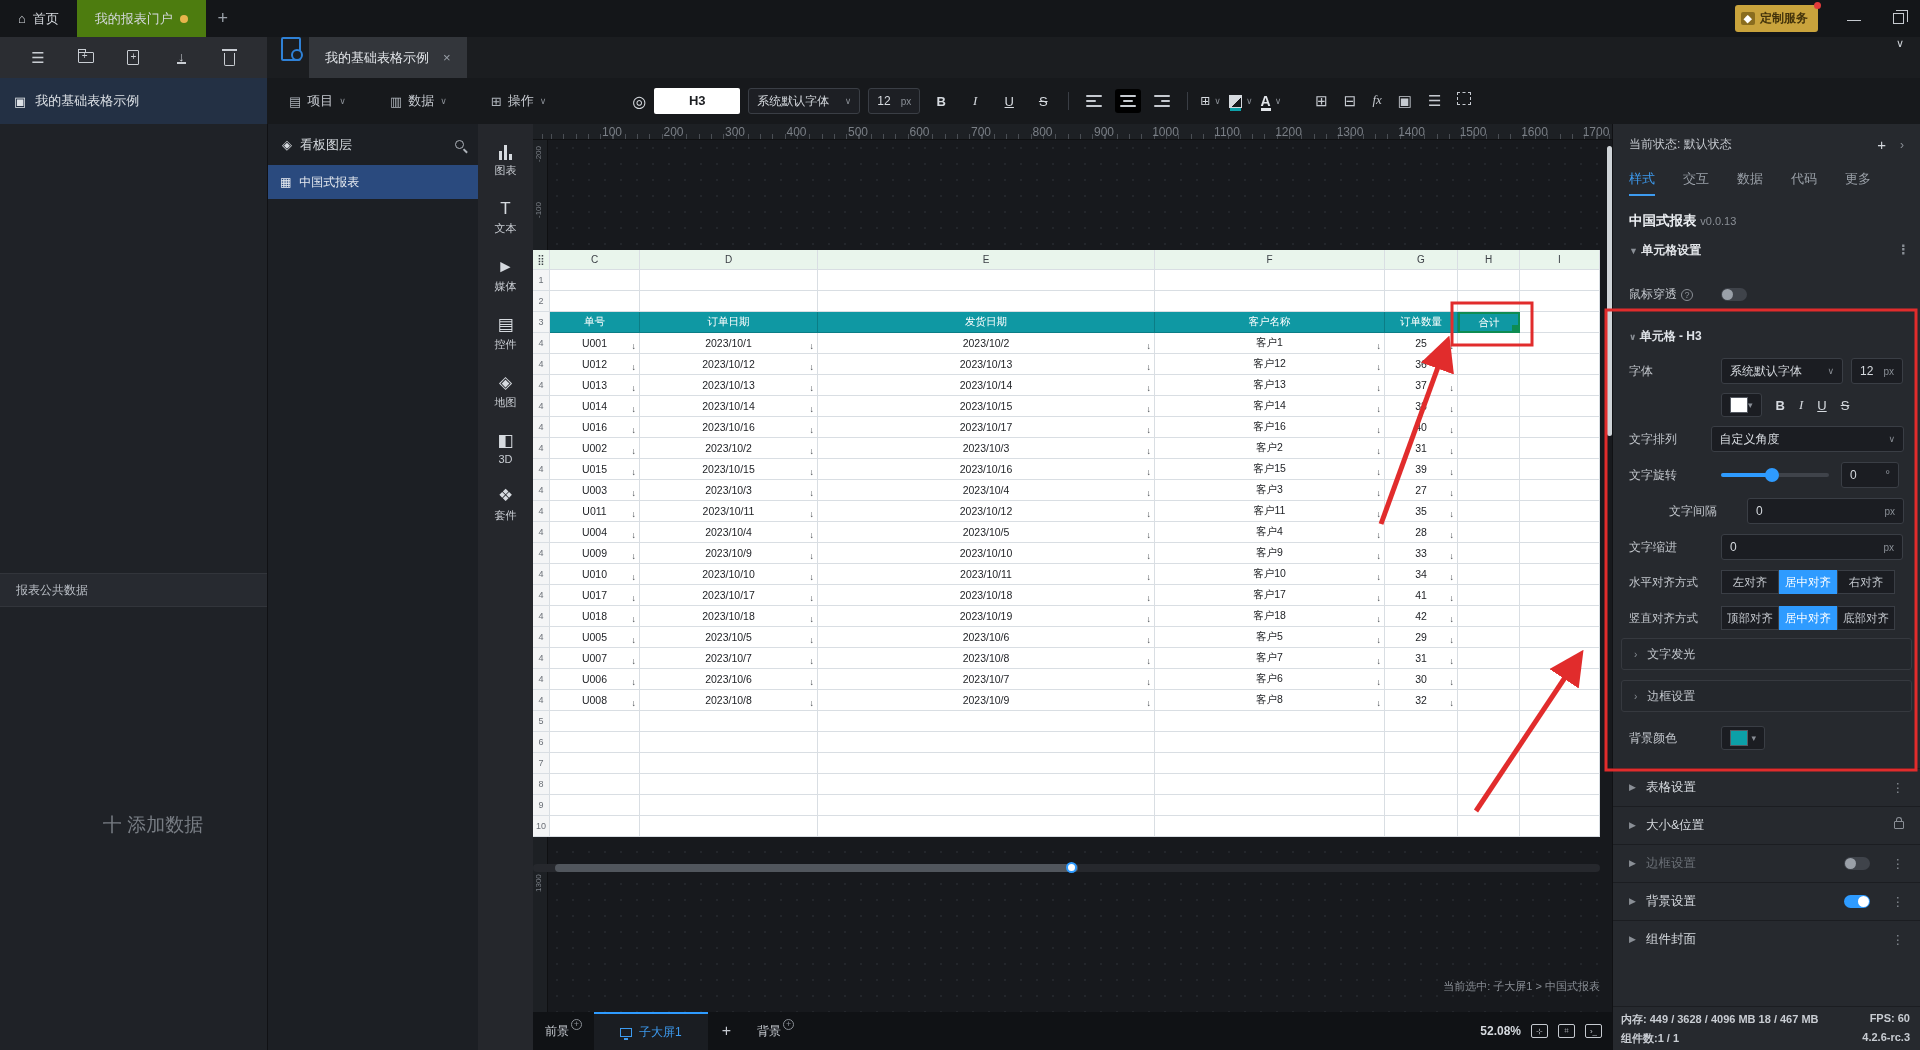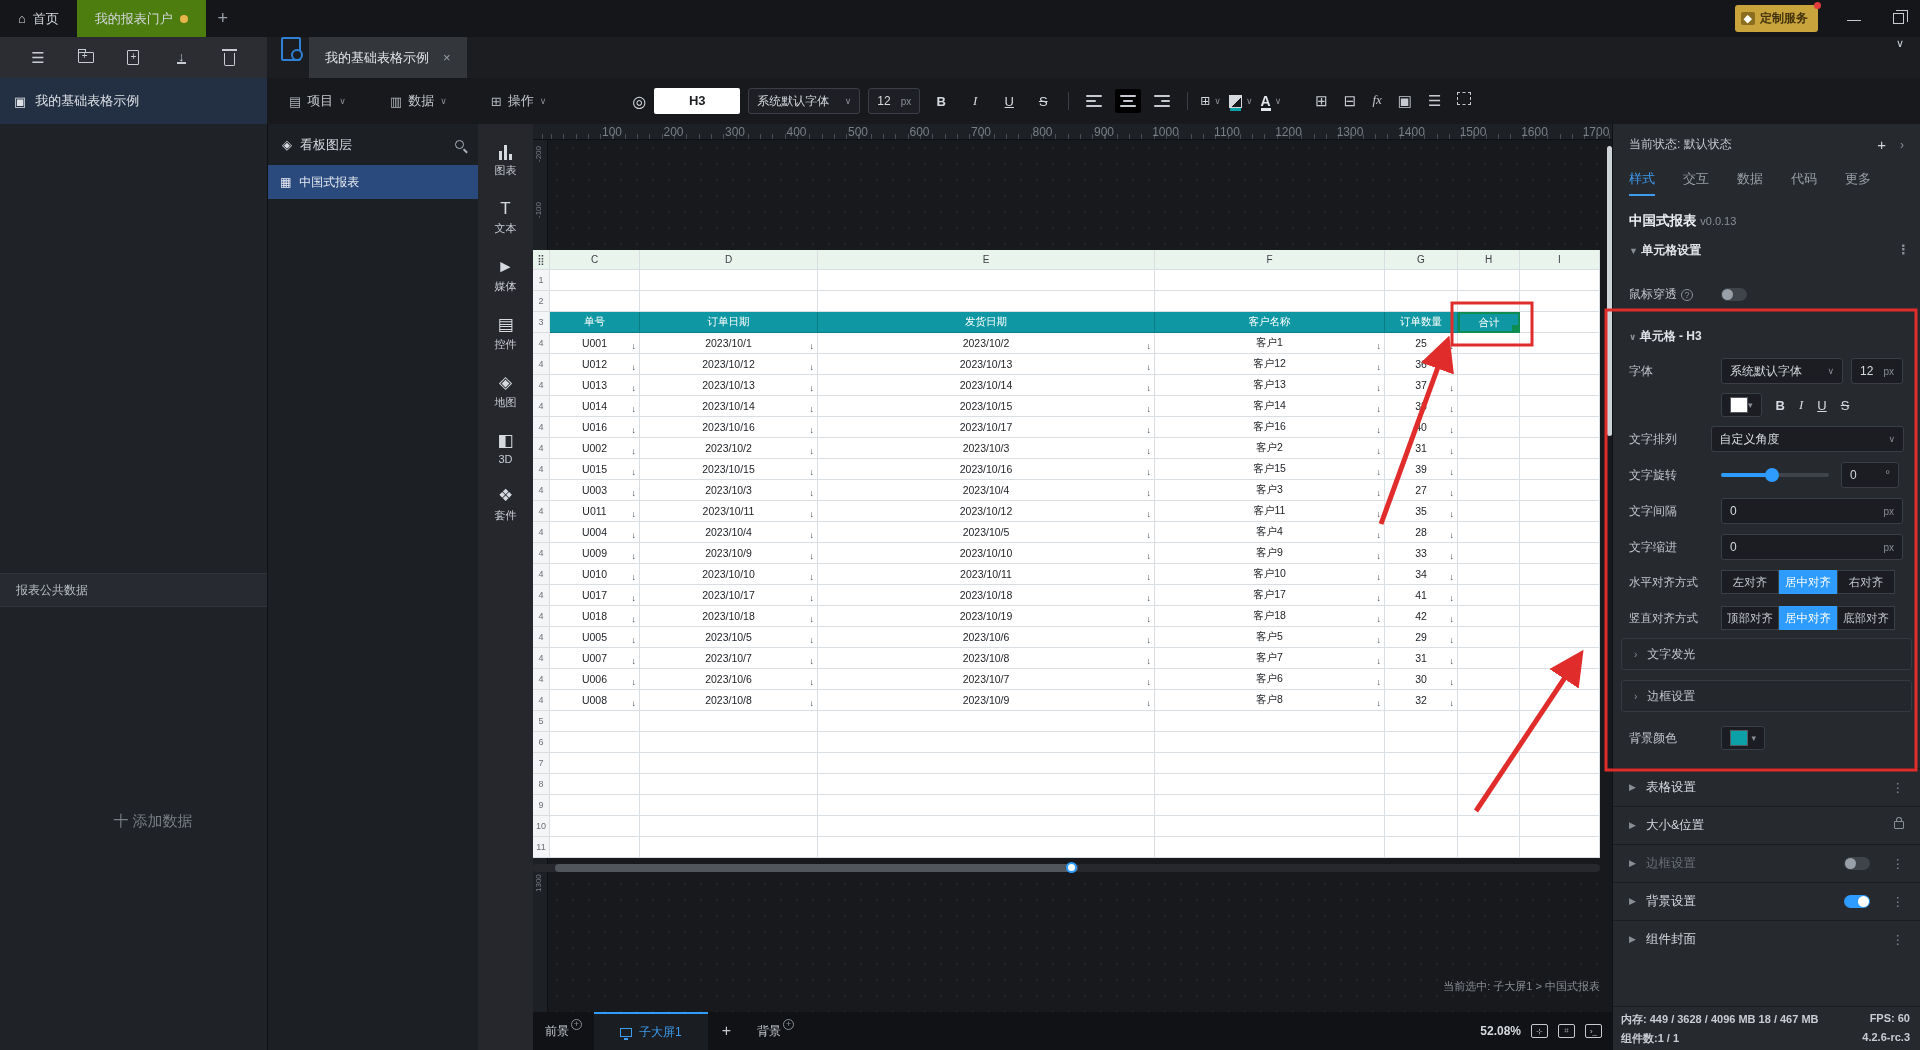--- a/index.html
+++ b/index.html
@@ -69,21 +69,21 @@
   .swatch-a:after { content:""; position:absolute; left:0; right:0; bottom:-3px; height:3px; background:#e3e6ea; }
   .fill-ic { width:13px; height:13px; background:linear-gradient(135deg,#d6dadf 55%,transparent 55%); border:1px solid #d6dadf; position:relative; }
   .fill-ic:after { content:""; position:absolute; left:0; right:0; bottom:-4px; height:3px; background:#0ca0a8; }
   .xtra { display:flex; gap:16px; margin-left:26px; color:#c6cad0; font-size:15px; }
   .fx { font-style:italic; font-size:13px; font-family:"Liberation Serif",serif; }
 
   
   #main { display:flex; height:926px; }
   #sidebar { width:267px; background:#1f2227; display:flex; flex-direction:column; }
   #public-data { margin-top:449px; height:34px; background:#272a30; border-top:1px solid #32353b; border-bottom:1px solid #32353b; display:flex; align-items:center; padding:0 16px; color:#b9bec5; }
-  #add-data { margin-top:205px; text-align:center; color:#787d84; font-size:15px;padding-left:39px; }
+  #add-data { margin-top:205px; text-align:center; color:#787d84; font-size:19px;padding-left:39px; }
 
   #layers { width:211px; background:#1c1f24; border-left:1px solid #101114; }
   #layers-head { height:41px; display:flex; align-items:center; padding:0 14px; gap:8px; color:#d6dadf; font-size:13px; }
   #layers-head .spacer { flex:1; }
   .search-ic { width:9px; height:9px; border:1.5px solid #aeb3ba; border-radius:50%; position:relative; }
   .search-ic:after { content:""; position:absolute; width:5px; height:1.5px; background:#aeb3ba; transform:rotate(45deg); left:7px; top:9px; }
   .layer-item { height:34px; background:#2a4a7e; display:flex; align-items:center; gap:8px; padding:0 12px; color:#e8ecf1; font-size:12px; }
 
   #dock { width:55px; background:#25272c; display:flex; flex-direction:column; align-items:center; padding-top:20px; gap:22px; }
   .dock-item { display:flex; flex-direction:column; align-items:center; gap:3px; color:#c9cdd3; font-size:11px; }
@@ -1003,32 +1003,20 @@
             <span>10</span>
           </div>
           <div class="scell " style="width: 90px;"></div>
           <div class="scell " style="width: 178px;"></div>
           <div class="scell " style="width: 337px;"></div>
           <div class="scell " style="width: 230px;"></div>
           <div class="scell " style="width: 73px;"></div>
           <div class="scell " style="width: 62px;"></div>
           <div class="scell " style="width: 80px;"></div>
         </div>
-        <div class="srow ">
-          <div class="scell rn" style="width: 17px;">
-            <span>11</span>
-          </div>
-          <div class="scell " style="width: 90px;"></div>
-          <div class="scell " style="width: 178px;"></div>
-          <div class="scell " style="width: 337px;"></div>
-          <div class="scell " style="width: 230px;"></div>
-          <div class="scell " style="width: 73px;"></div>
-          <div class="scell " style="width: 62px;"></div>
-          <div class="scell " style="width: 80px;"></div>
-        </div>
       </div>
     <div id="sheet-vscroll"></div>
     <div id="sheet-hscroll">
         <div class="thumb"></div>
       </div>
     <div id="sel-handle"></div>
 
     <div id="sel-status">当前选中: 子大屏1 &gt; 中国式报表</div>
 
     <div id="canvas-bottom">
@@ -1120,21 +1108,21 @@
       <span class="slider">
           <span class="fill"></span>
           <span class="knob"></span>
         </span>
       <div class="ibox" style="width:58px; margin-left:12px;">
         <span>0</span>
           <span class="muted">°</span>
       </div>
     </div>
     <div class="insp-abs" style="top:374px; padding:0 16px; display:flex;">
-      <span class="lbl" style="width:92px; padding-top:5px;">文字间隔</span>
+      <span class="lbl" style="width:92px; padding-top:5px;margin-left:40px;">文字间隔</span>
       <div class="ibox" style="width:182px;">
         <span>0</span>
           <span class="muted" style="font-size:10px;">px</span>
       </div>
     </div>
     <div class="insp-abs" style="top:410px; padding:0 16px; display:flex;">
       <span class="lbl" style="width:92px; padding-top:5px;">文字缩进</span>
       <div class="ibox" style="width:182px;">
         <span>0</span>
           <span class="muted" style="font-size:10px;">px</span>

